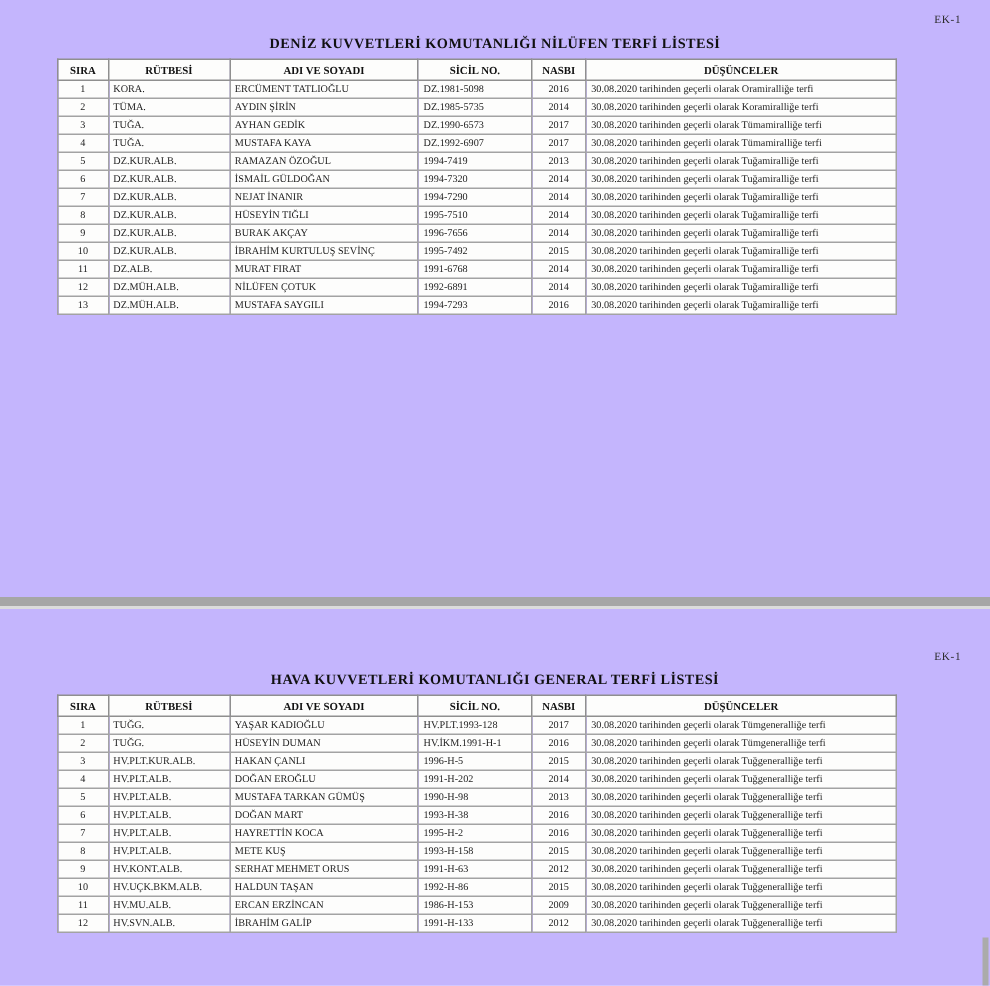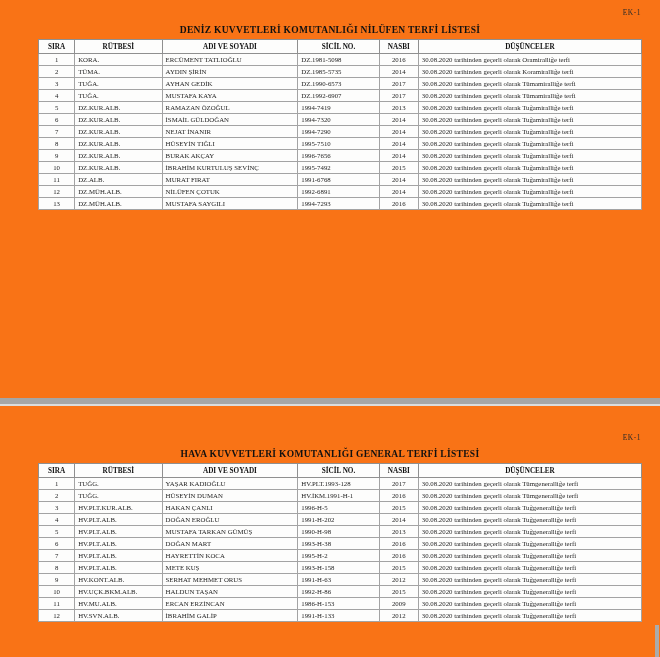--- a/index.html
+++ b/index.html
@@ -3,21 +3,21 @@
 <meta charset="utf-8">
 <style>
   html, body { margin: 0; padding: 0; }
   body {
     width: 660px; height: 657px;
     background: #ffffff;
     font-family: "Liberation Serif", serif;
     color: #1a1a1a;
     overflow: hidden;
   }
-  .canvas { position: relative; width: 660px; height: 657px; background: #f97316; }
+  .canvas { position: relative; width: 660px; height: 657px; background: #c4b5fd; }
 
   .page { position: relative; }
   .page-1 { height: 398px; }
   .page-2 { height: 251px; }
 
   .page-divider {
     height: 8px;
     background: #a6a6a6;
     border-bottom: 2px solid #dcdcdc;
     box-sizing: border-box;
@@ -39,21 +39,21 @@
     font-size: 9.5px;
     font-weight: bold;
     letter-spacing: 0.3px;
     color: #111;
   }
   .page-1 .doc-title { padding-top: 25px; }
   .page-2 .doc-title { padding-top: 43px; }
 
   table.roster {
     margin: 4px 0 16px 38px;
-    width: 604px;
+    width: 560px;
     border-collapse: collapse;
     table-layout: fixed;
     font-size: 6.8px;
   }
   table.roster th {
     border: 1px solid #8f8f8f;
     height: 13px;
     font-size: 7.2px;
     font-weight: bold;
     text-align: center;

